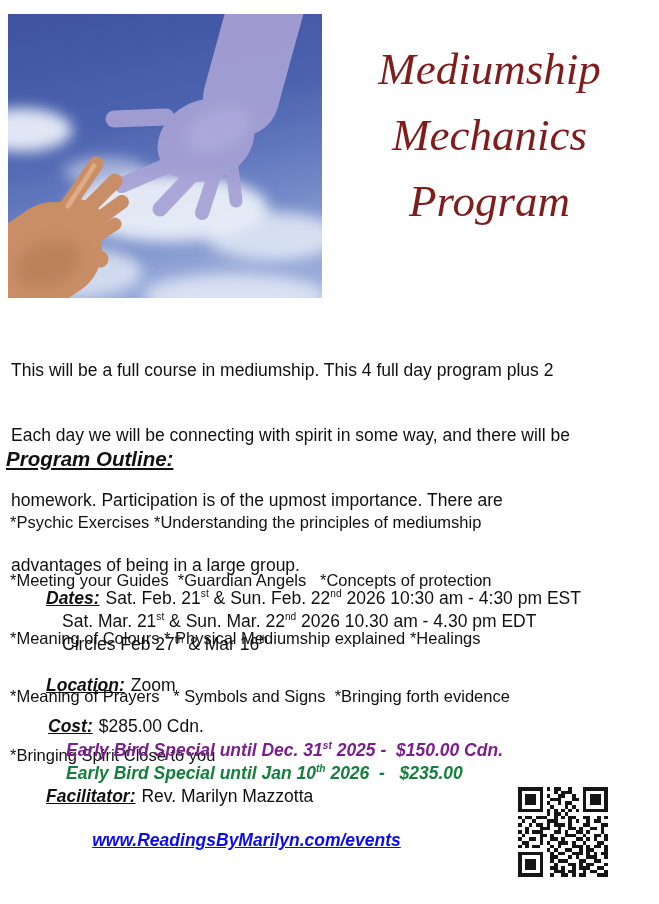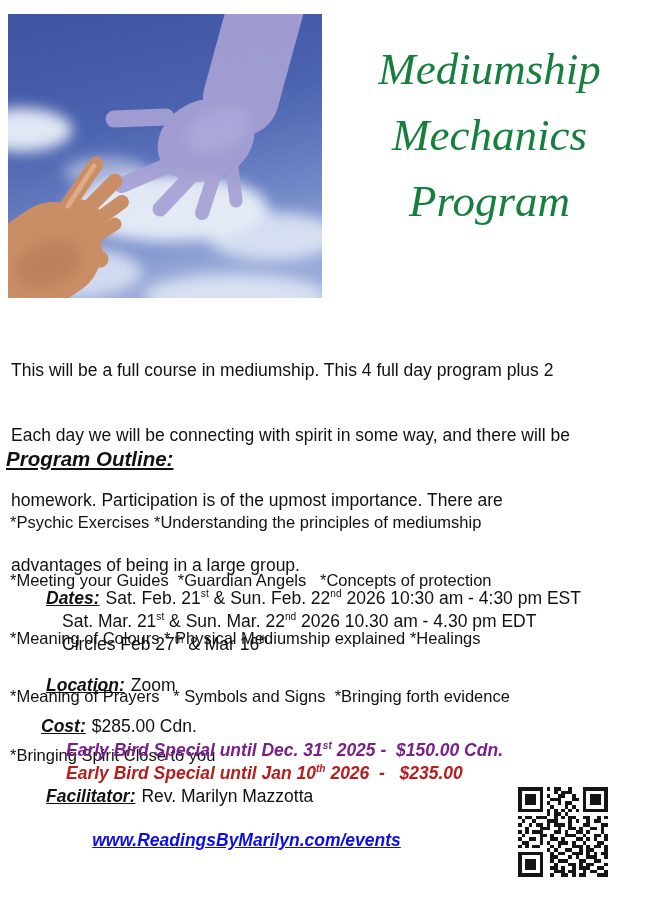--- a/index.html
+++ b/index.html
@@ -18,21 +18,21 @@
   }
   .photo svg{display:block;}
   
   .title{
     position:absolute;left:320px;top:36px;width:339px;
     text-align:center;
     font-family:"Liberation Serif", serif;
     font-style:italic;
     font-size:45px;
     line-height:66px;
-    color:#15803d;
+    color:#7f1d1d;
   }
   
   .intro{
     position:absolute;left:11px;top:317px;width:644px;
     font-size:17.5px;line-height:21.6px;
     white-space:pre;
   }
   
   .outline-heading{
     position:absolute;left:6px;top:447px;
@@ -51,21 +51,21 @@
     margin-left:39px;
   }
   .dates{
     position:absolute;left:7px;top:587px;
     font-size:17.5px;line-height:23px;
   }
   .dates .cont{padding-left:55px;}
   .rich{white-space:pre;}
   sup{font-size:0.58em;line-height:0;}
   .location{position:absolute;left:7px;top:675px;font-size:17.5px;}
-  .cost{position:absolute;left:2px;top:716px;font-size:17.5px;}
+  .cost{position:absolute;left:9px;top:716px;font-size:17.5px;}
   .eb{
     position:absolute;left:66px;
     font-size:17.5px;font-weight:bold;font-style:italic;
     white-space:pre;
   }
   .eb1{top:740px;}
   .eb2{top:763px;}
   .facilitator{position:absolute;left:7px;top:786px;font-size:17.5px;}
   
   .footer{
@@ -170,21 +170,21 @@
   </div>
 
   <div class="location">
     <span class="lbl">Location:</span><span>Zoom</span>
   </div>
 
   <div class="cost">
     <span class="lbl">Cost:</span><span>$285.00 Cdn.</span>
   </div>
   <div class="eb eb1 rich" style="color: rgb(122, 31, 140);"><span>Early Bird Special until Dec. 31</span><sup>st</sup><span> 2025 -  $150.00 Cdn.</span></div>
-  <div class="eb eb2 rich" style="color: #b91c1c;"><span>Early Bird Special until Jan 10</span><sup>th</sup><span> 2026  -   $235.00</span></div>
+  <div class="eb eb2 rich" style="color: #15803d;"><span>Early Bird Special until Jan 10</span><sup>th</sup><span> 2026  -   $235.00</span></div>
 
   <div class="facilitator">
     <span class="lbl">Facilitator:</span><span>Rev. Marilyn Mazzotta</span>
   </div>
 
   <div class="footer">
     <a class="site-link" style="color: rgb(11, 11, 237);">www.ReadingsByMarilyn.com/events</a>
   </div>
 
   <div class="qr">

